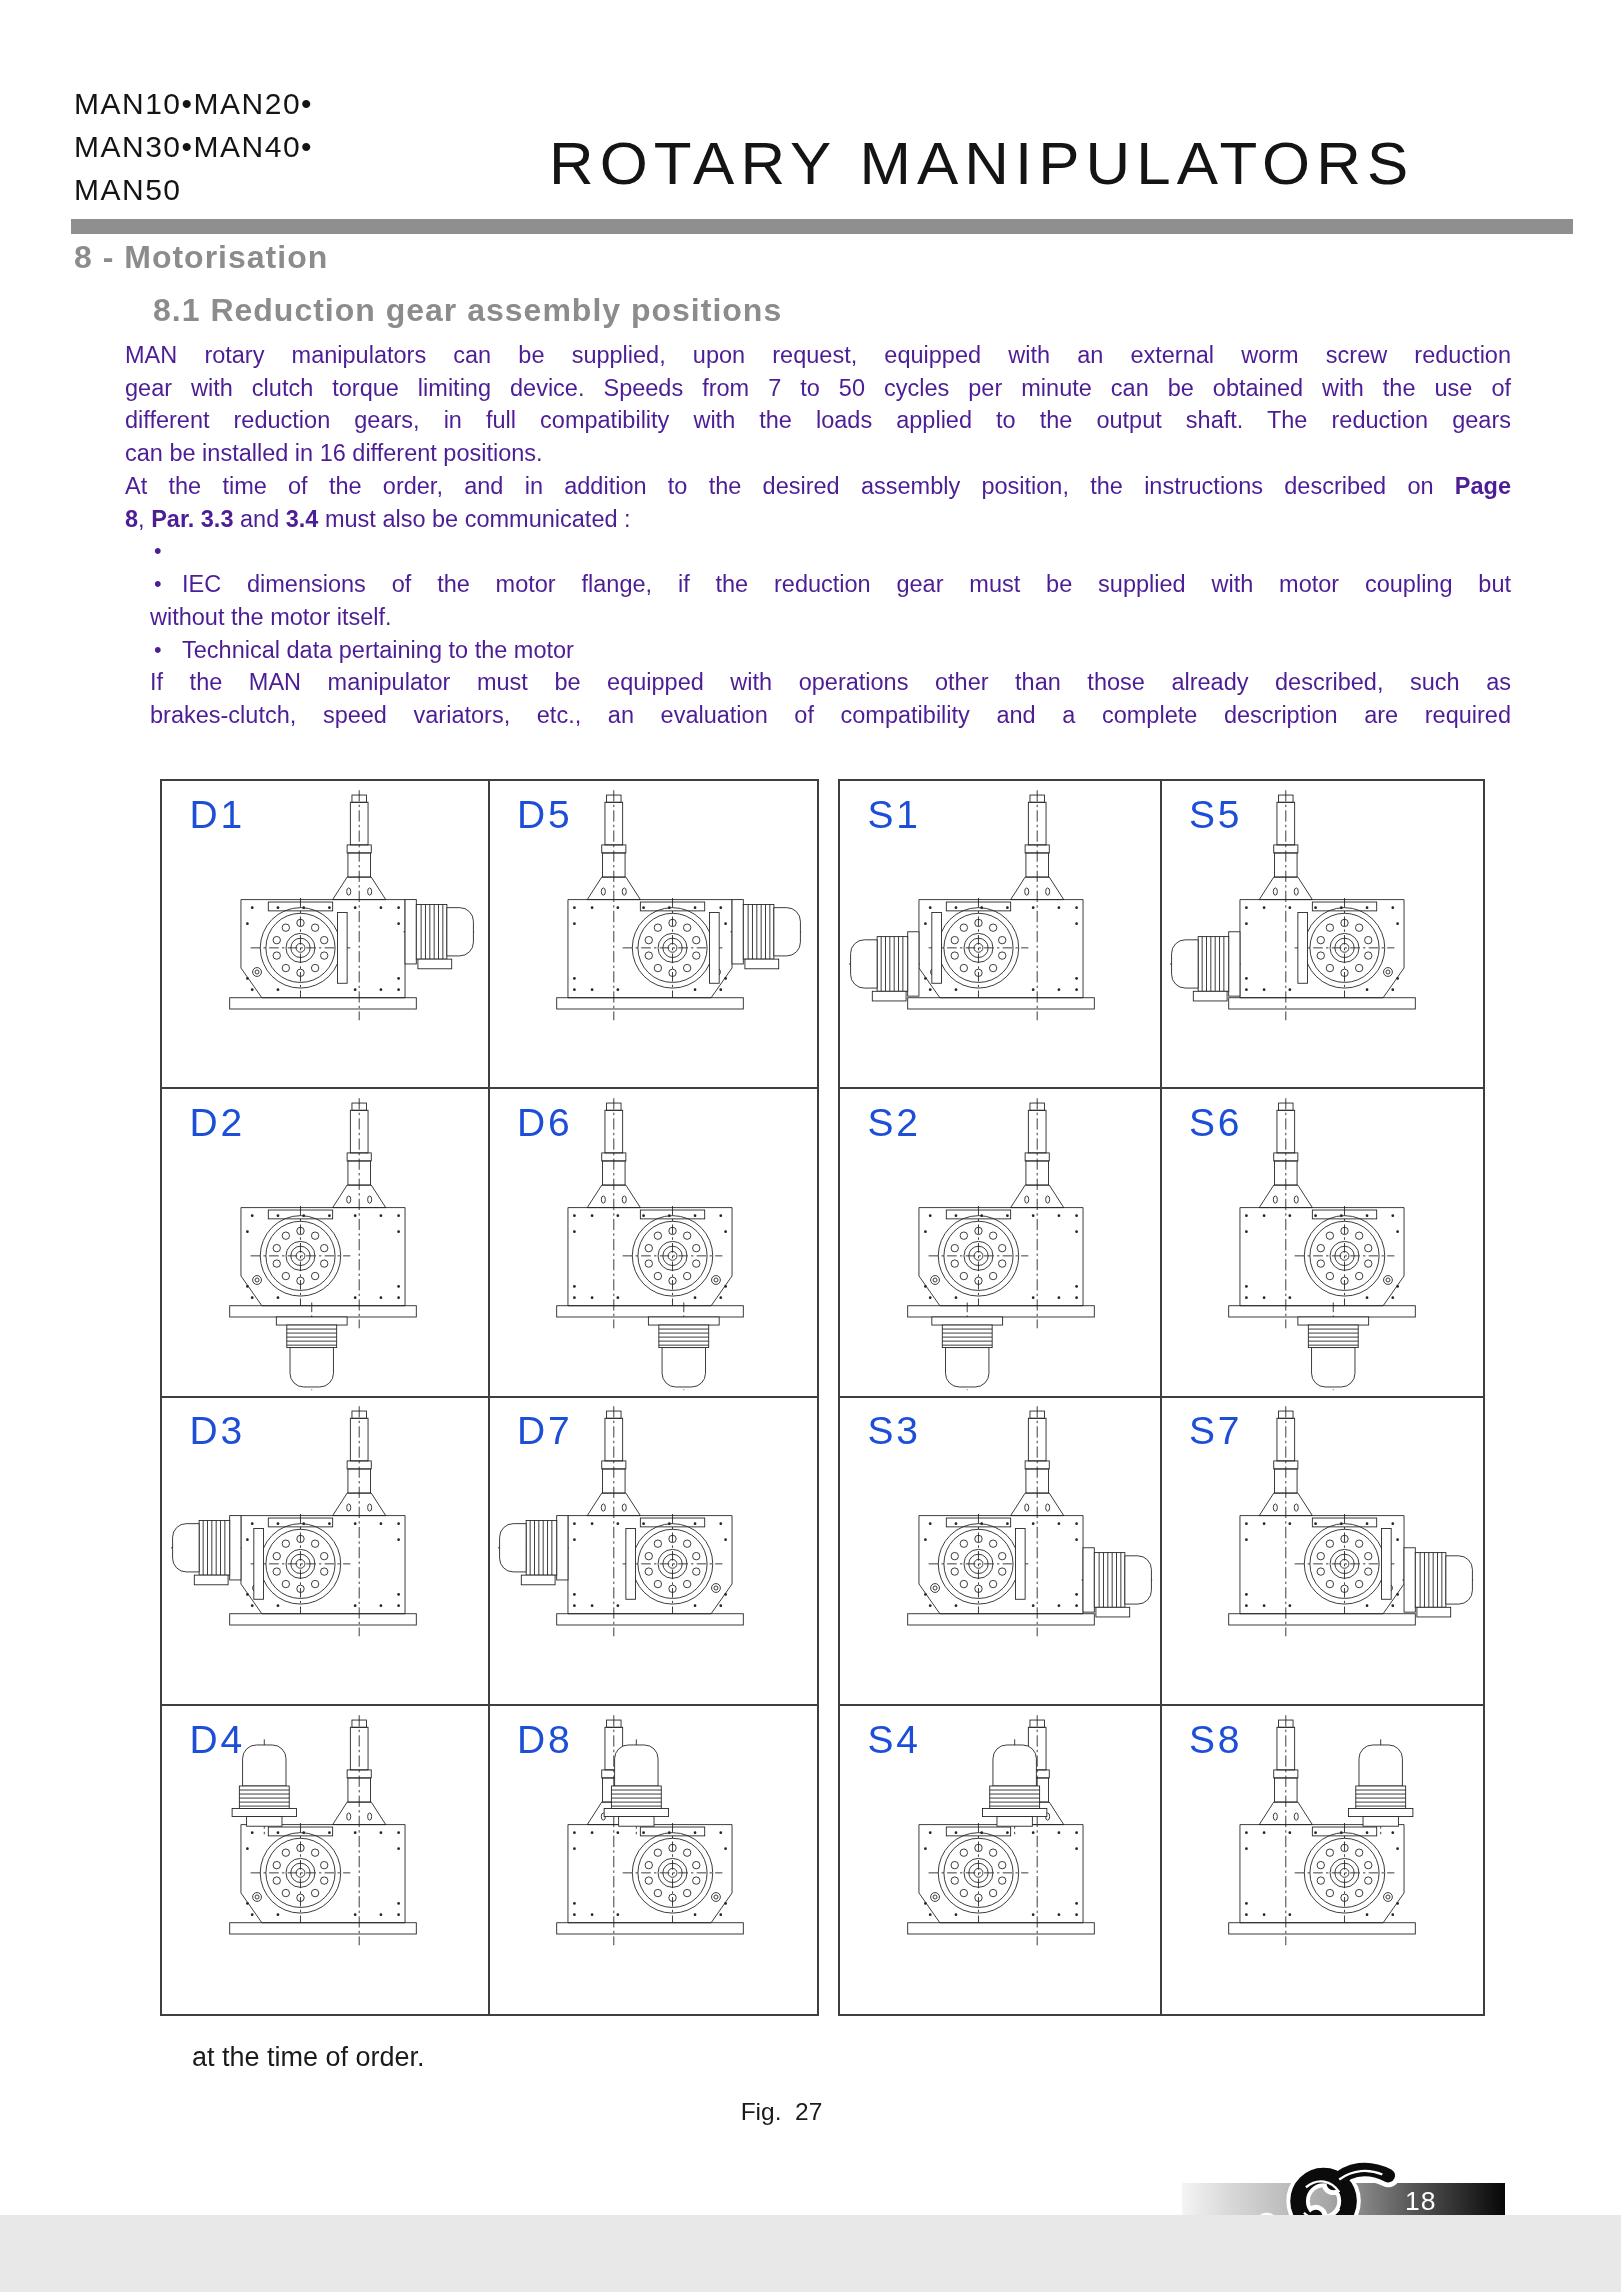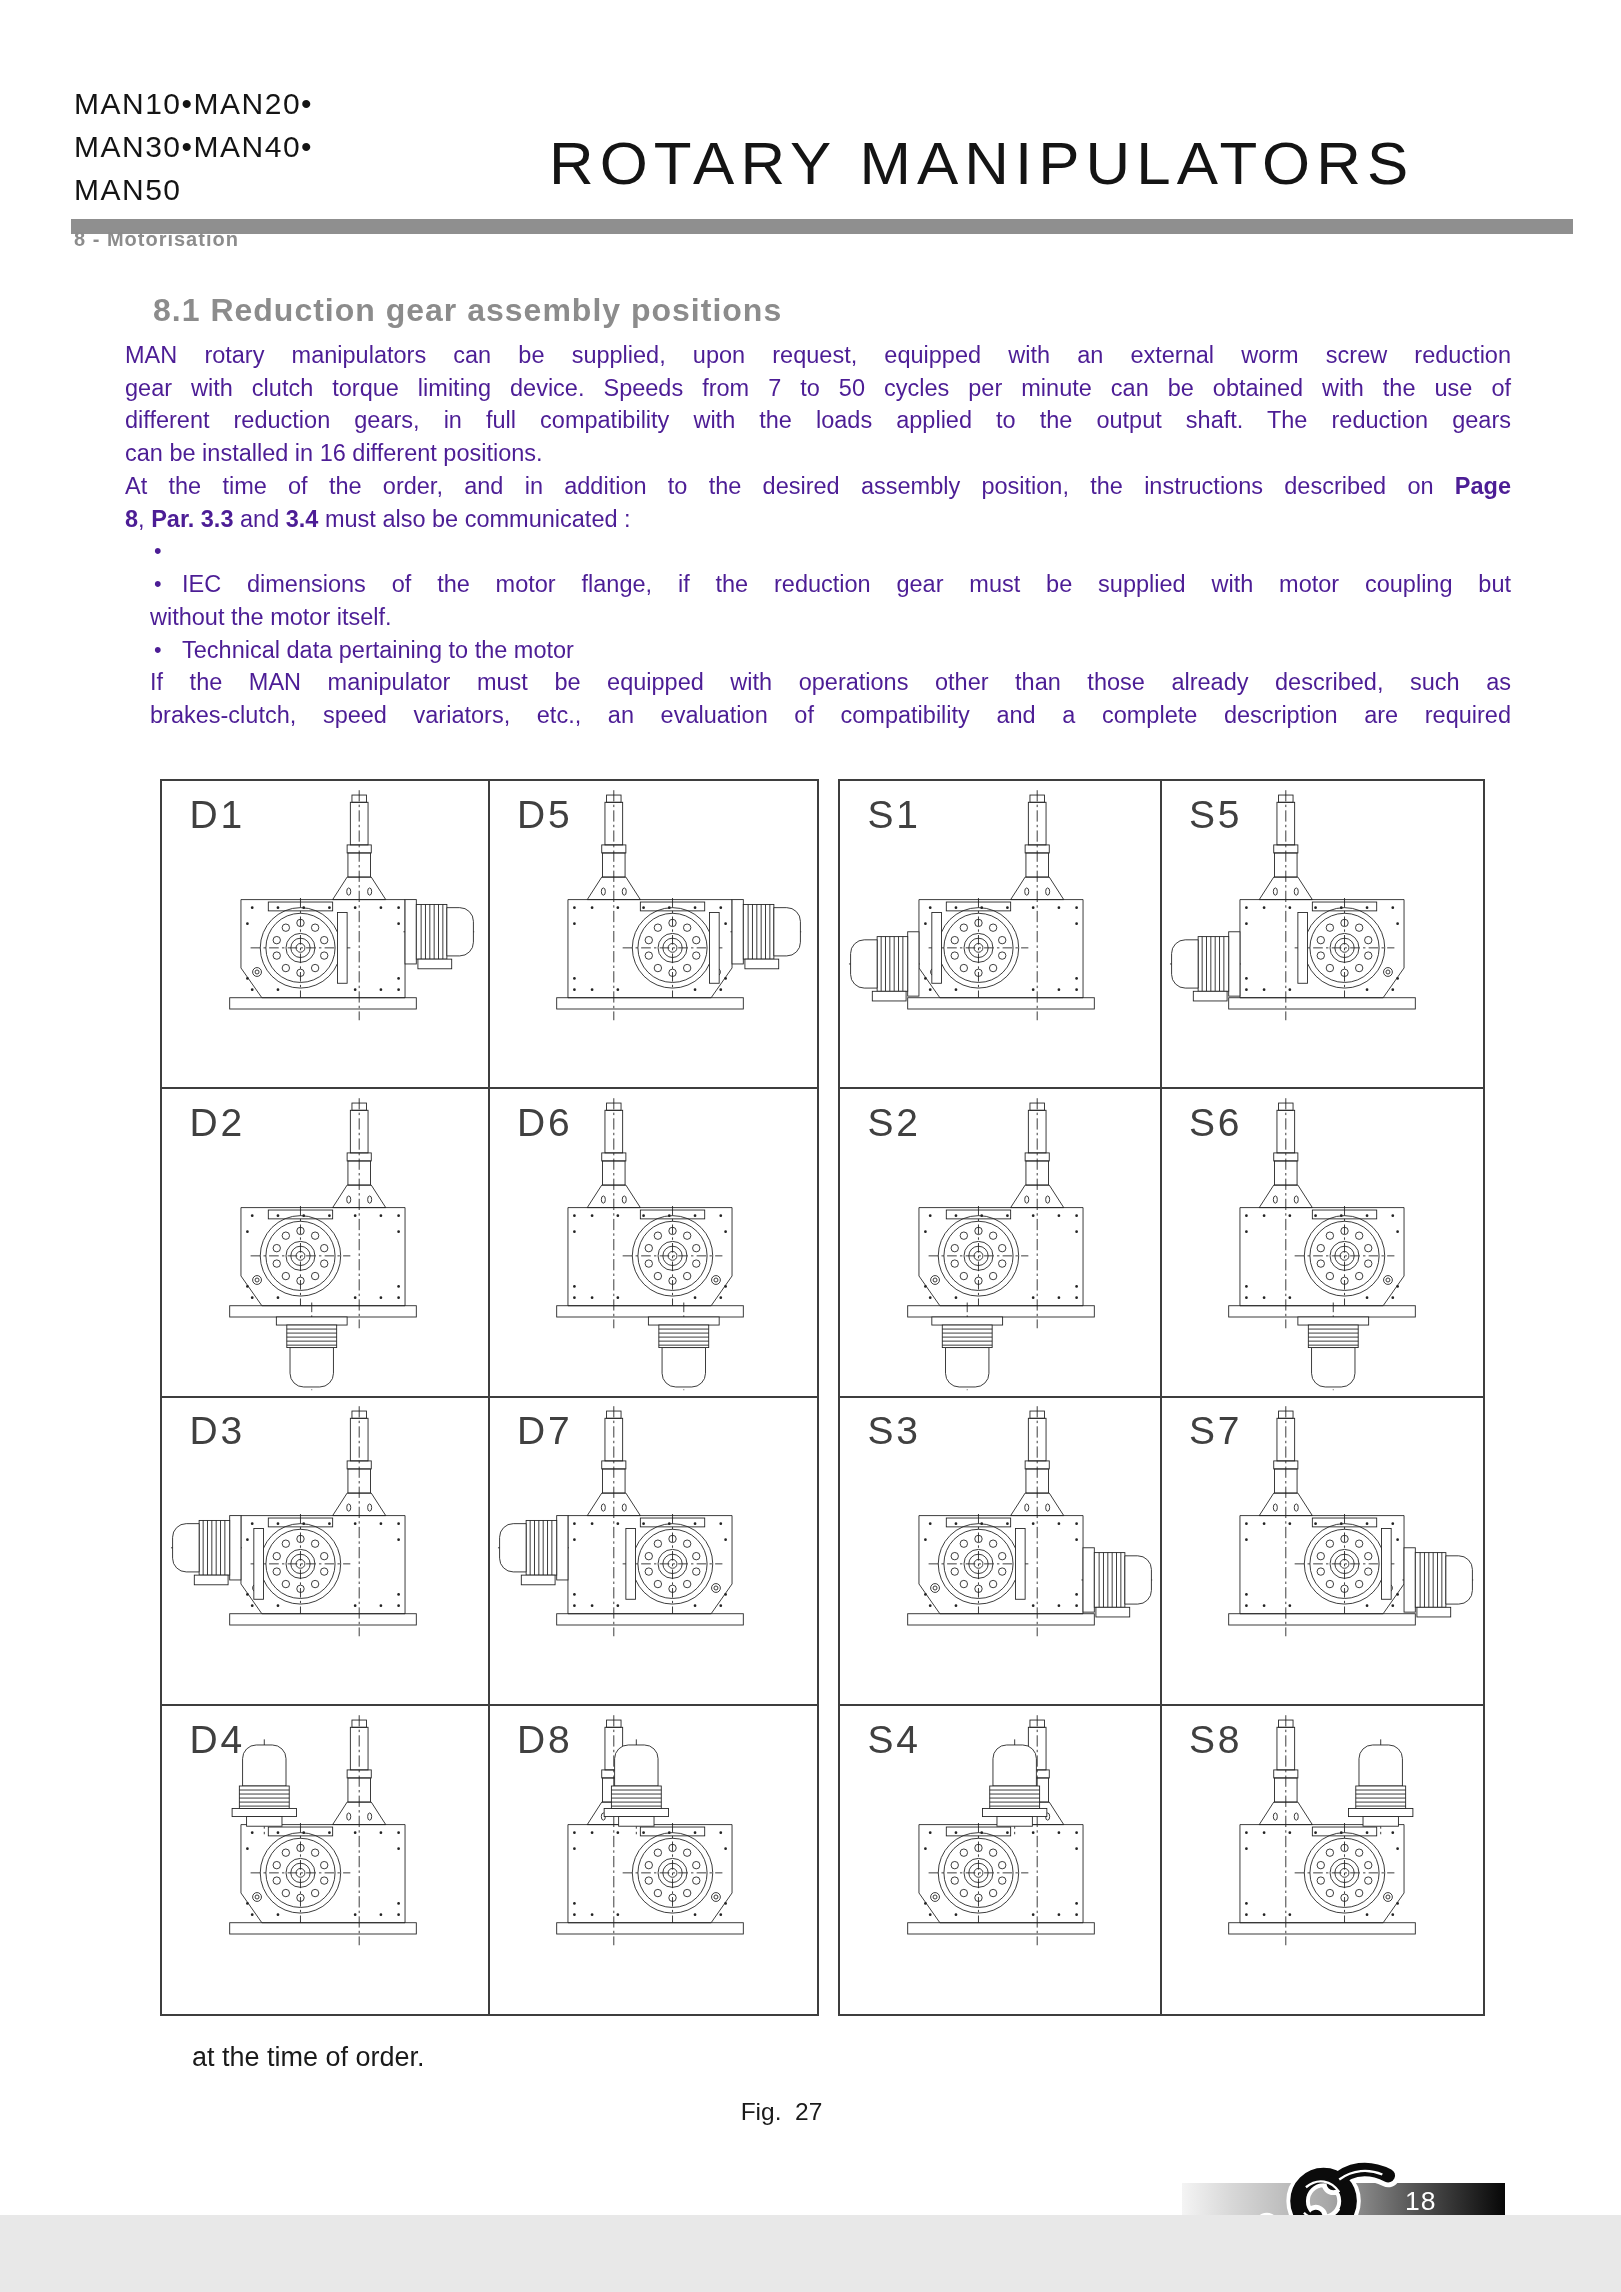--- a/index.html
+++ b/index.html
@@ -3,32 +3,32 @@
 <meta charset="utf-8">
 <style>
   html,body{margin:0;padding:0;background:#e8e8e8}
   .page{position:relative;width:1621px;height:2215px;background:#ffffff;overflow:hidden;
         font-family:"Liberation Sans",sans-serif;color:#1a1a1a;margin:0 auto}
   .models{position:absolute;left:74px;top:82px;font-size:30px;line-height:43px;
           letter-spacing:1.5px;color:#141414}
   .title{position:absolute;left:549px;top:129px;font-size:60px;letter-spacing:5.9px;color:#141414;
          transform:scaleX(1.03);transform-origin:left;white-space:nowrap}
   .rule{position:absolute;left:71px;top:219px;width:1502px;height:14.7px;background:#8f8f8f}
-  .h1{position:absolute;left:74px;top:228px;font-size:20px;font-weight:bold;color:#8c8c8c;letter-spacing:1px}
+  .h1{position:absolute;left:74px;top:239px;font-size:32px;font-weight:bold;color:#8c8c8c;letter-spacing:1px}
   .h2{position:absolute;left:153px;top:292px;font-size:32px;font-weight:bold;color:#8c8c8c;letter-spacing:1px}
   .bodytext{position:absolute;left:0;top:339px;width:1621px;height:451px}
   .bline{position:absolute;height:33px;font-size:23.5px;line-height:32px;color:#4c1d95;white-space:nowrap}
   .bline.just{white-space:normal;text-align:justify;text-align-last:justify;text-justify:inter-word}
   .bdot{position:absolute;left:-28px;top:0;font-size:21.6px}
   .figtable{position:absolute;border:2px solid #3e3e3e;background:#fff;display:grid;
             grid-template-columns:1fr 1fr;grid-template-rows:repeat(4,1fr)}
   .figcell{position:relative;background:#fff}
   .figcell:nth-child(odd){border-right:2px solid #3e3e3e}
   .figcell:nth-child(-n+6){border-bottom:2px solid #3e3e3e}
-  .figlabel{position:absolute;left:27.4px;top:11.8px;font-size:39px;letter-spacing:2.9px;color:#404040}
+  .figlabel{position:absolute;left:27.4px;top:11.8px;font-size:39px;letter-spacing:2.9px;color:#1d4ed8}
   .draw{position:absolute;left:7.8px;top:5.9px}
   .ln line,.ln path,.ln rect,.ln circle,.ln ellipse{stroke:#232323;stroke-width:1.1;fill:none}
   .ln .fdot{fill:#232323;stroke:none}
   .ln .mot rect,.ln .mot path{fill:#ffffff}
   .closing{position:absolute;left:192px;top:2042px;font-size:27px}
   .caption{position:absolute;left:-29px;top:2098px;width:1621px;text-align:center;font-size:24.5px;white-space:pre}
   .footerbar{position:absolute;left:1182px;top:2183px;width:323px;height:36px;
              background:linear-gradient(90deg,#f4f4f4 0%,#d8d8d8 15%,#a8a8a8 45%,#555555 72%,#070707 100%)}
   .pagenum{position:absolute;left:223px;top:2.9px;font-size:26.5px;color:#ffffff;letter-spacing:1px}
   .logo{position:absolute;left:1253px;top:2152px}

